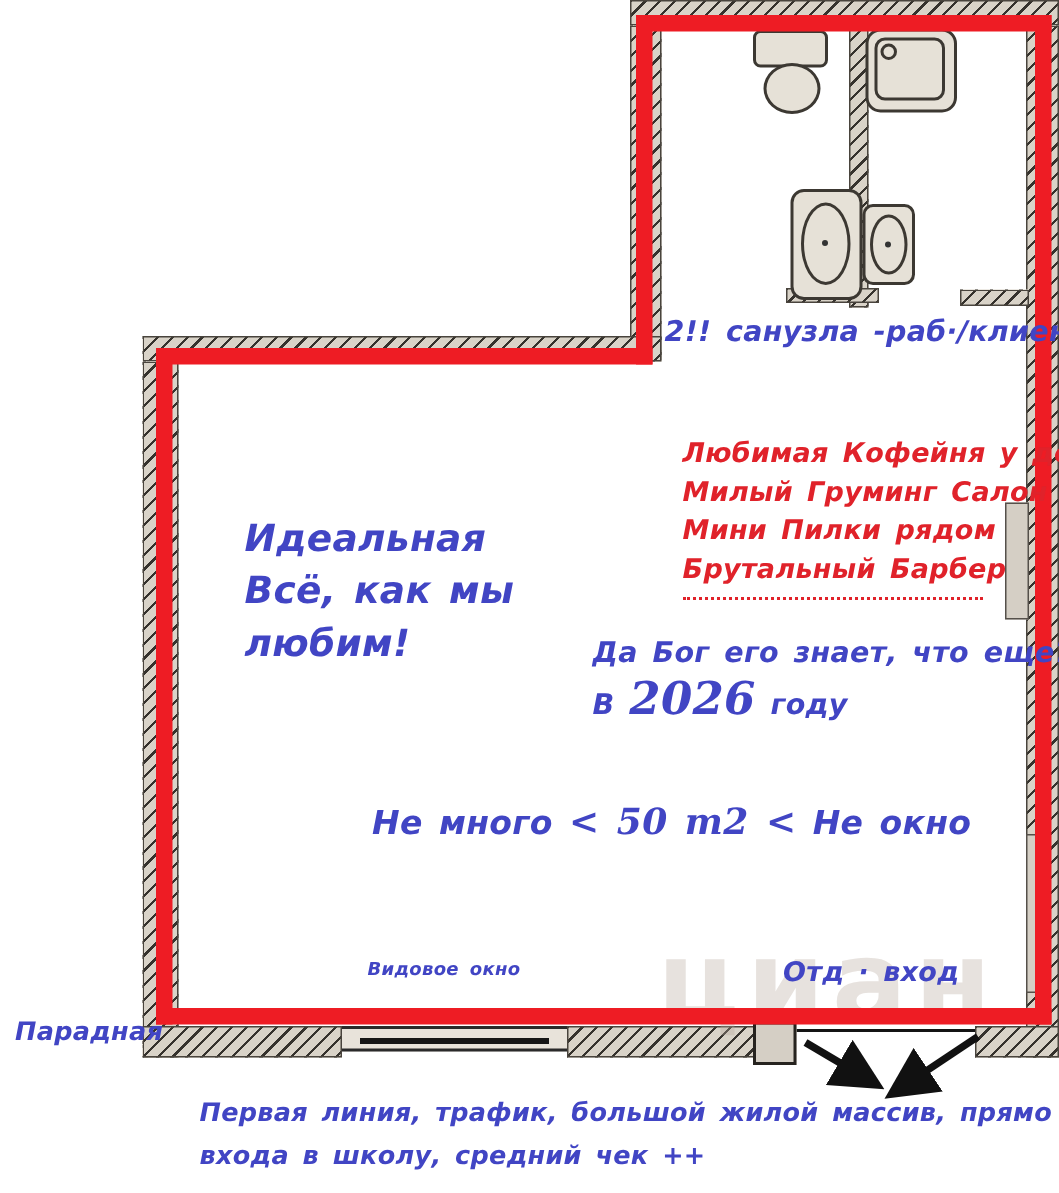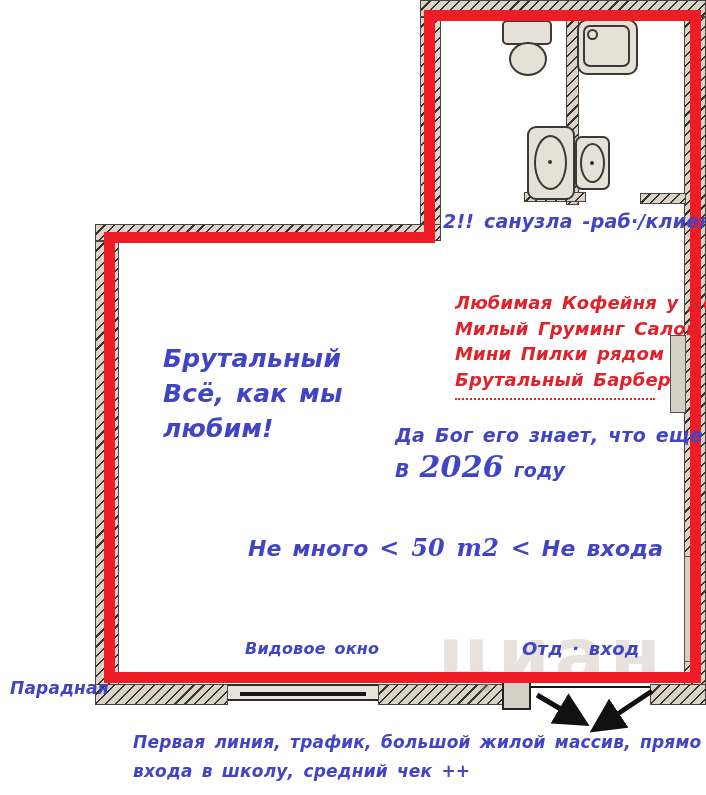--- a/index.html
+++ b/index.html
@@ -97,21 +97,21 @@
     </defs>
     <line x1="17" y1="9" x2="61" y2="35" stroke="#111" stroke-width="5" marker-end="url(#ah)"></line>
     <line x1="132" y1="5" x2="78" y2="41" stroke="#111" stroke-width="5" marker-end="url(#ah)"></line>
   </svg>
 
   <div class="watermark" style="left:438px;top:612px;font-size:74px;">циан</div>
 
   <div class="txt" style="left:443px;top:210px;font-size:19px;">2!! санузла  -раб·/клиентский</div>
 
   <div class="txt" style="left:163px;top:341px;font-size:25px;line-height:35px;">
-    <div>Брутальный</div>
+    <div>Идеальная</div>
     <div>Всё, как мы</div>
     <div>любим!</div>
   </div>
 
   <div class="txt red-note" style="left:455px;top:290px;font-size:18px;line-height:25.5px;">
     <div>Любимая Кофейня у дома</div>
     <div>Милый Груминг Салон</div>
     <div>Мини Пилки рядом</div>
     <div>Брутальный Барбер</div>
     <div class="dots"></div>
@@ -122,24 +122,24 @@
     <div>
       <span>В</span>
       <span class="serif" style="font-size:30px;">2026</span>
       <span>году</span>
     </div>
   </div>
 
   <div class="txt" style="left:248px;top:533px;font-size:22px;">
     <span>Не много</span>
     <span class="serif" style="font-size:24px;">&lt; 50 m2 &lt;</span>
-    <span>Не входа</span>
+    <span>Не окно</span>
   </div>
 
-  <div class="txt" style="left:245px;top:639px;font-size:16px;">Видовое окно</div>
+  <div class="txt" style="left:245px;top:639px;font-size:12px;">Видовое окно</div>
   <div class="txt" style="left:522px;top:638px;font-size:18px;">Отд · вход</div>
   <div class="txt" style="left:10px;top:678px;font-size:17px;">Парадная</div>
 
   <div class="txt" style="left:133px;top:728px;font-size:17px;line-height:28.5px;">
     <div>Первая линия, трафик, большой жилой массив, прямо напротив</div>
     <div>входа в школу, средний чек ++</div>
   </div>
 
 </div>
 

